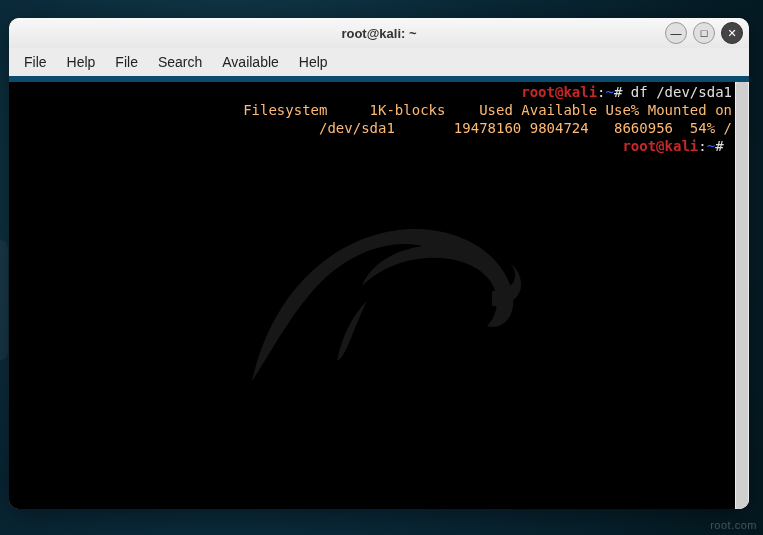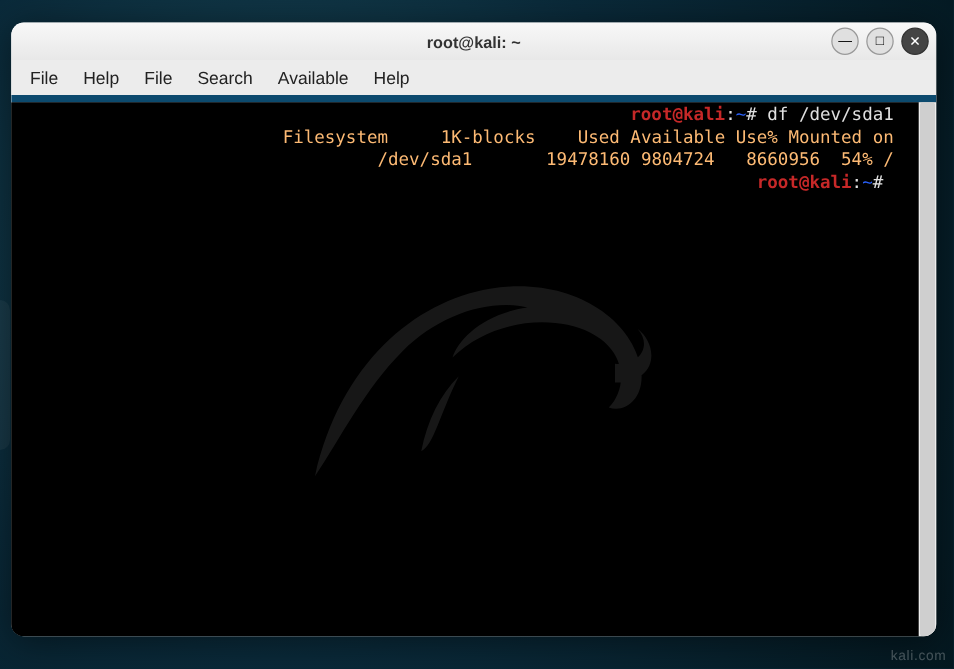--- a/index.html
+++ b/index.html
@@ -8,21 +8,21 @@
   .titlebar{height:30px;background:linear-gradient(to bottom,#f8f8f8,#e8e8e8);display:flex;align-items:center;justify-content:center;position:relative;border-top-left-radius:10px;border-top-right-radius:10px;}
   .title{font-size:13px;font-weight:bold;color:#333;}
   .win-controls{position:absolute;right:6px;top:4px;display:flex;gap:6px;}
   .win-btn{width:20px;height:20px;border-radius:50%;display:flex;align-items:center;justify-content:center;font-size:11px;cursor:pointer;border:1px solid #999;}
   .win-btn.min{background:#e0e0e0;}
   .win-btn.max{background:#e0e0e0;}
   .win-btn.close{background:#444;color:#fff;border-color:#333;}
   .menubar{height:28px;background:#ececec;border-bottom:6px solid #0c4a6e;display:flex;align-items:center;padding:0 6px;gap:2px;}
   .menu-item{font-size:14px;color:#222;padding:3px 9px;cursor:pointer;border-radius:3px;}
   .terminal-wrap{flex:1;display:flex;background:#000;position:relative;}
-  .terminal{flex:1;background:#000;color:#e0e0e0;font-family:"DejaVu Sans Mono",Consolas,monospace;font-size:14px;line-height:18px;padding:1px 20px;position:relative;overflow:hidden;}
+  .terminal{flex:1;background:#000;color:#e0e0e0;font-family:"DejaVu Sans Mono",Consolas,monospace;font-size:14px;line-height:18px;padding:1px 3px;position:relative;overflow:hidden;}
   .dragon-bg{position:absolute;left:50%;top:50%;transform:translate(-50%,-55%);width:360px;height:300px;opacity:0.10;pointer-events:none;}
   .term-content{position:relative;z-index:2;white-space:pre;}
   .prompt-user{color:#c62828;font-weight:bold;}
   .prompt-host{color:#c62828;font-weight:bold;}
   .prompt-path{color:#2962ff;}
   .prompt-end{color:#e0e0e0;}
   .cmd{color:#e0e0e0;}
   .out{color:#fdba74;}
   .scrollbar{width:14px;background:#ededed;display:flex;flex-direction:column;}
   .sb-track{flex:1;background:#ededed;position:relative;}
@@ -65,14 +65,14 @@
       </div>
       <div class="scrollbar">
         <div class="sb-track">
           <div class="sb-thumb"></div>
         </div>
       </div>
     </div>
 
   </div>
 
-  <div class="watermark">kali.com</div>
+  <div class="watermark">root.com</div>
 </div>
 
 </body></html>

